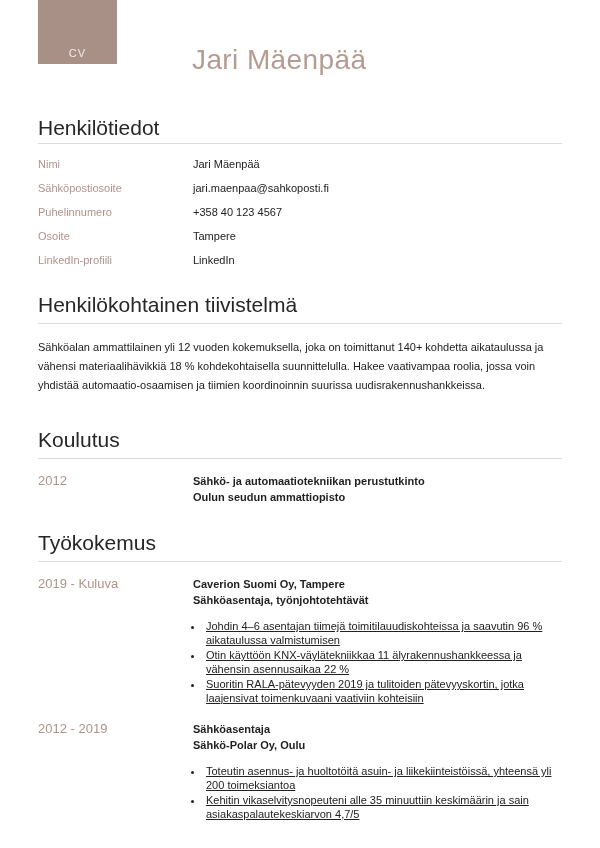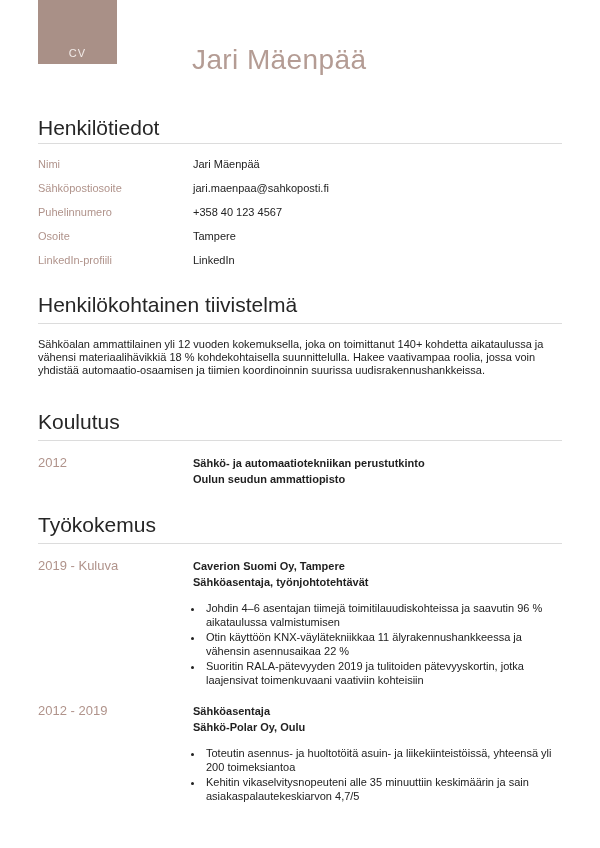--- a/index.html
+++ b/index.html
@@ -33,35 +33,35 @@
   }
   .rule{border:none;border-top:1px solid #dcdcdc;margin:0;}
   
   .rows{margin-top:8px;margin-bottom:22px;}
   .row{display:flex;line-height:24px;font-size:11px;}
   .row .label{width:155px;flex:0 0 155px;color:#b0938b;}
   .row .value{color:#222;}
   
   .summary-text{
     margin:14px 0 34px 0;
-    font-size:11px;line-height:13px;color:#222;
+    font-size:11px;line-height:19px;color:#222;
   }
   
   .entries{margin-top:14px;}
   .entry{display:grid;grid-template-columns:155px 1fr;margin-bottom:14px;}
   .entry-period{color:#b0938b;font-size:13px;line-height:16px;}
   .entry-body{font-size:11px;}
   .entry-line{font-weight:700;color:#1f1f1f;line-height:16px;}
   .bullets{
     margin:12px 0 0 0;padding:0 0 0 11px;
     list-style:disc outside;
   }
   .bullets li{
     font-size:11px;line-height:13.5px;color:#222;
-    margin-bottom:2px;padding-left:2px;
+    margin-bottom:2px;padding-left:2px;text-decoration:underline;
   }
   .edu-margin{margin-bottom:27px;}
   .summary-title-gap{margin-bottom:7px;}
 </style>
 </head>
 <body>
 
 <div class="page">
 
   <header class="header">

